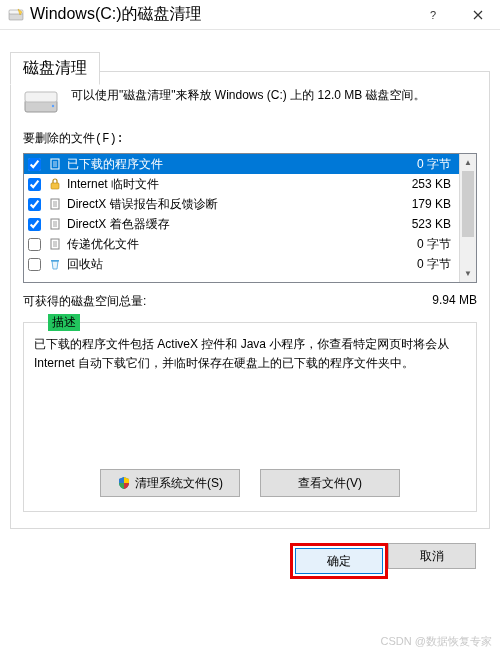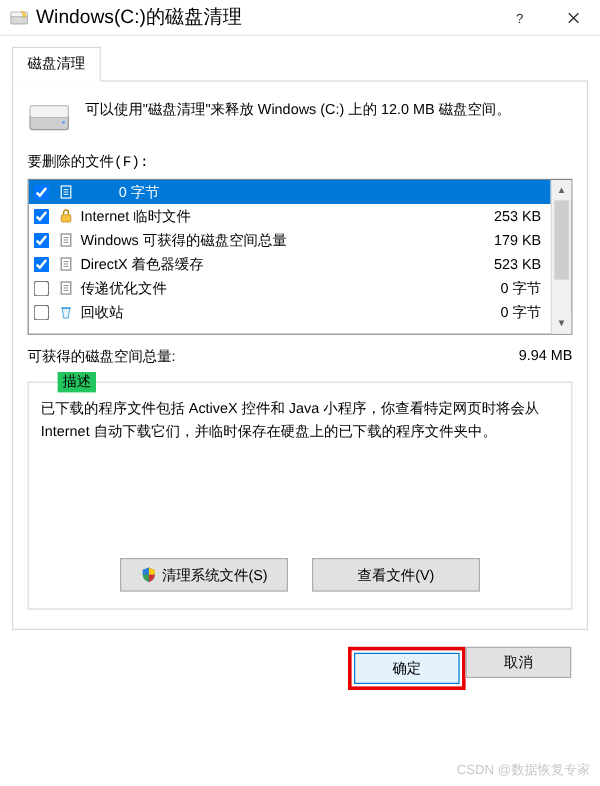--- a/index.html
+++ b/index.html
@@ -3,21 +3,21 @@
 <meta charset="utf-8">
 <style>
 * { box-sizing: border-box; margin: 0; padding: 0; }
 body { font-family: "Microsoft YaHei", "Segoe UI", sans-serif; font-size: 12px; background: #fff; width: 500px; height: 655px; overflow: hidden; }
 .titlebar { display: flex; align-items: center; height: 30px; padding: 0 0 0 8px; border-bottom: 1px solid #e5e5e5; }
 .titlebar-icon { width: 16px; height: 16px; margin-right: 6px; }
 .titlebar-text { flex: 1; font-size: 16px; }
 .titlebar-btn { width: 45px; height: 30px; display: flex; align-items: center; justify-content: center; cursor: pointer; }
 .client { padding: 8px 10px 10px 10px; }
 .tabs { border-bottom: 1px solid #d9d9d9; display: flex; }
-.tab { padding: 5px 12px; border: 1px solid #d9d9d9; border-bottom: 1px solid #fff; background: #fff; position: relative; top: 1px; font-size: 12px; cursor: pointer; }
+.tab { padding: 5px 12px; border: 1px solid #d9d9d9; border-bottom: 1px solid #fff; background: #fff; position: relative; top: 14px; font-size: 16px; cursor: pointer; }
 .tab-content { border: 1px solid #d9d9d9; border-top: none; padding: 14px 12px 16px 12px; }
 .intro-row { display: flex; align-items: flex-start; gap: 12px; margin-bottom: 14px; }
 .drive-icon { width: 36px; height: 28px; flex-shrink: 0; margin-top: 2px; }
 .intro-text { font-size: 12px; line-height: 1.5; }
 .section-label { font-size: 12px; margin-bottom: 6px; font-family: Liberation Mono, monospace; }
 .filelist-wrap { border: 1px solid #828790; height: 130px; display: flex; }
 .filelist { flex: 1; overflow: hidden; }
 .file-row { display: flex; align-items: center; height: 20px; padding: 0 4px; }
 .file-row.selected { background: #0078d7; color: #fff; }
 .file-cb { width: 13px; height: 13px; margin-right: 6px; }
@@ -87,20 +87,21 @@
     <div class="filelist-wrap">
       <div class="filelist" id="filelist">
           <div class="file-row selected">
             <input type="checkbox" class="file-cb" checked="" style="">
             <span class="file-icon">
               <svg width="14" height="14" viewBox="0 0 14 14">
                 <rect x="3" y="2" width="8" height="10" fill="none" stroke="#fff" stroke-width="1"></rect>
                 <path d="M5 5 H9 M5 7 H9 M5 9 H9" stroke="#fff" stroke-width="0.8"></path>
               </svg>
             </span>
+            <span class="file-name">已下载的程序文件</span>
             <span class="file-size">0 字节</span>
           </div>
           <div class="file-row">
             <input type="checkbox" class="file-cb" checked="" style="">
             <span class="file-icon">
               <svg width="14" height="14" viewBox="0 0 14 14">
                 <rect x="3" y="6" width="8" height="6" rx="1" fill="#f5c242" stroke="#b8860b" stroke-width="0.6"></rect>
                 <path d="M5 6 V4 a2 2 0 0 1 4 0 V6" fill="none" stroke="#b8860b" stroke-width="1.2"></path>
               </svg>
             </span>
@@ -108,21 +109,21 @@
             <span class="file-size">253 KB</span>
           </div>
           <div class="file-row">
             <input type="checkbox" class="file-cb" checked="" style="">
             <span class="file-icon">
               <svg width="14" height="14" viewBox="0 0 14 14">
                 <rect x="3" y="2" width="8" height="10" fill="none" stroke="#888" stroke-width="1"></rect>
                 <path d="M5 5 H9 M5 7 H9 M5 9 H9" stroke="#888" stroke-width="0.8"></path>
               </svg>
             </span>
-            <span class="file-name">Windows 可获得的磁盘空间总量</span>
+            <span class="file-name">DirectX 错误报告和反馈诊断</span>
             <span class="file-size">179 KB</span>
           </div>
           <div class="file-row">
             <input type="checkbox" class="file-cb" checked="" style="">
             <span class="file-icon">
               <svg width="14" height="14" viewBox="0 0 14 14">
                 <rect x="3" y="2" width="8" height="10" fill="none" stroke="#888" stroke-width="1"></rect>
                 <path d="M5 5 H9 M5 7 H9 M5 9 H9" stroke="#888" stroke-width="0.8"></path>
               </svg>
             </span>

